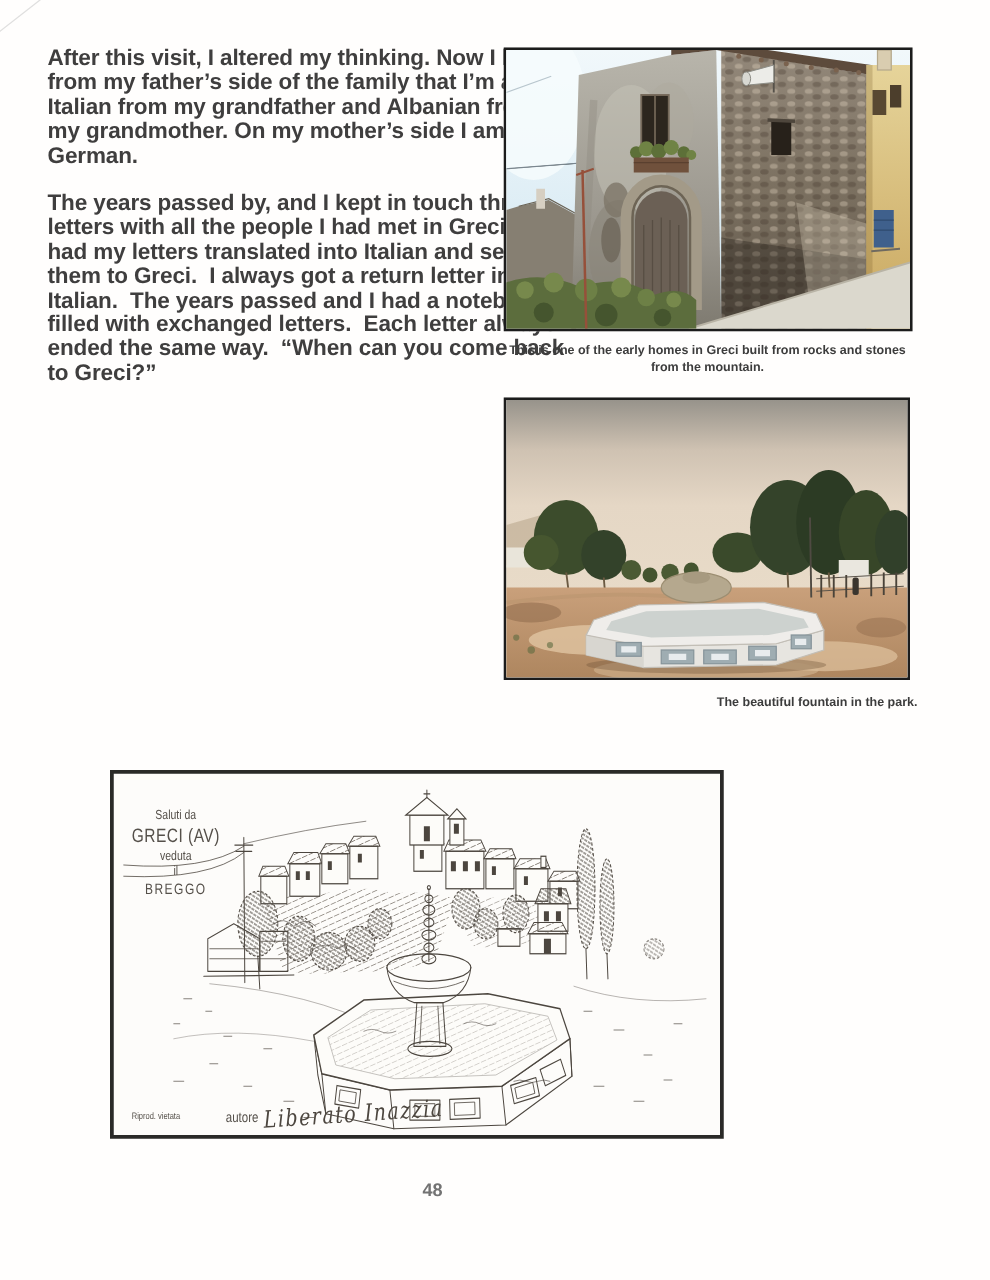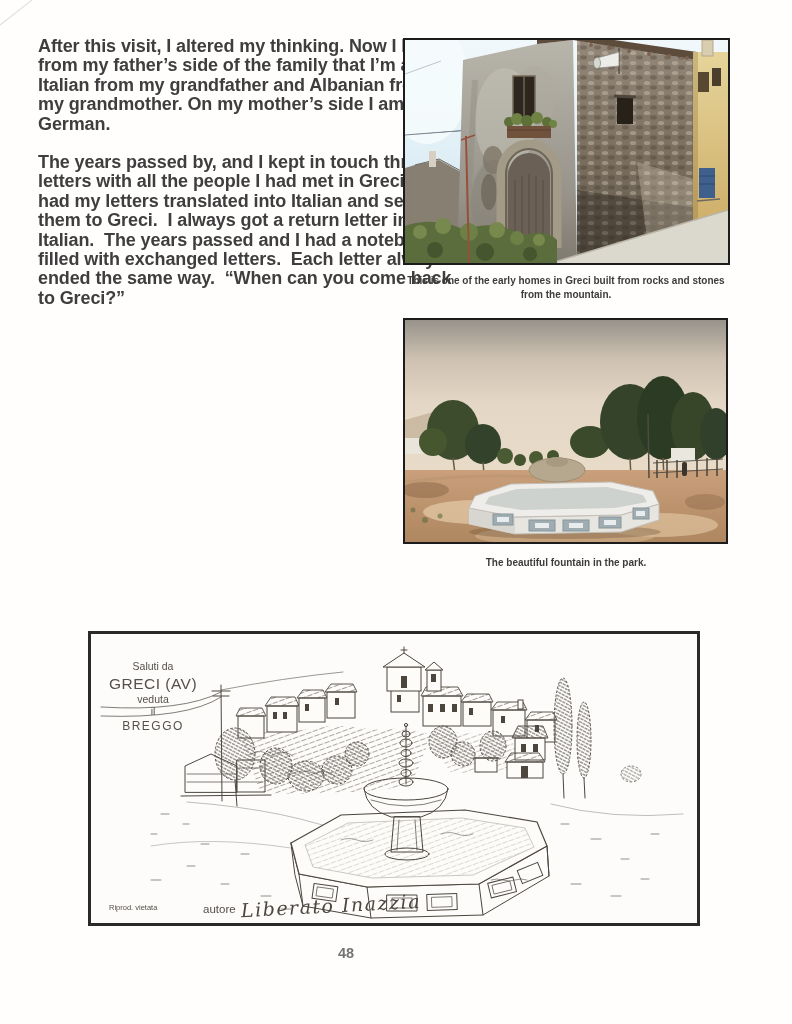--- a/index.html
+++ b/index.html
@@ -31,23 +31,23 @@
   .photo svg{display:block;width:100%;height:100%;}
   #photo-house{left:403px;top:38px;width:327px;height:227px;}
   #photo-fountain{left:403px;top:318px;width:325px;height:226px;}
   .caption{
     position:absolute;width:336px;left:398px;
     text-align:center;color:#3c3c3c;
     font-size:10px;line-height:13.8px;font-weight:bold;
     white-space:pre-line;
   }
   #caption-house{top:274px;}
-  #caption-fountain{top:556px;}
+  #caption-fountain{top:556px;text-align:right;}
   .postcard{
-    position:absolute;left:88px;top:631px;width:612px;height:295px;
+    position:absolute;left:88px;top:616px;width:491px;height:295px;
     box-sizing:border-box;border:3px solid #2a2a28;background:#fdfcfa;
   }
   .postcard svg{display:block;width:100%;height:100%;}
   .page-number{
     position:absolute;left:326px;top:945px;width:40px;
     text-align:center;color:#737373;
     font-size:14.5px;font-weight:bold;
   }
   
   .ink{stroke:#4c463f;fill:none;stroke-width:1;stroke-linecap:round;stroke-linejoin:round;}

